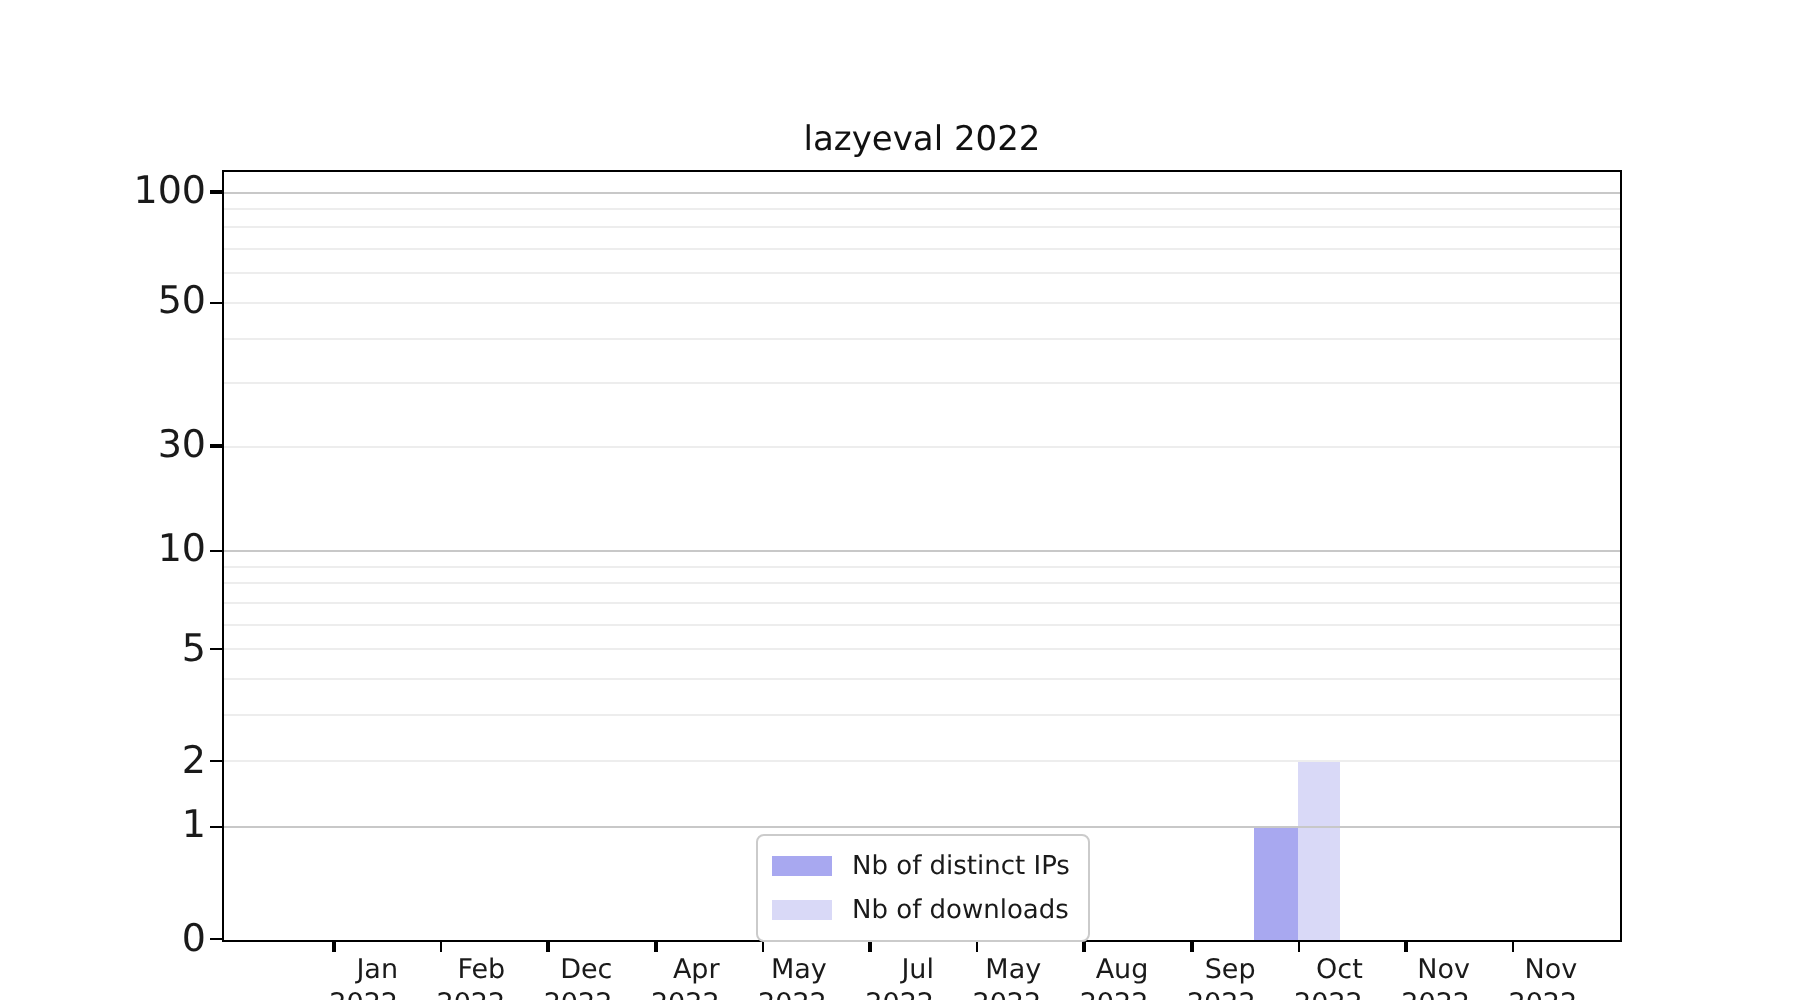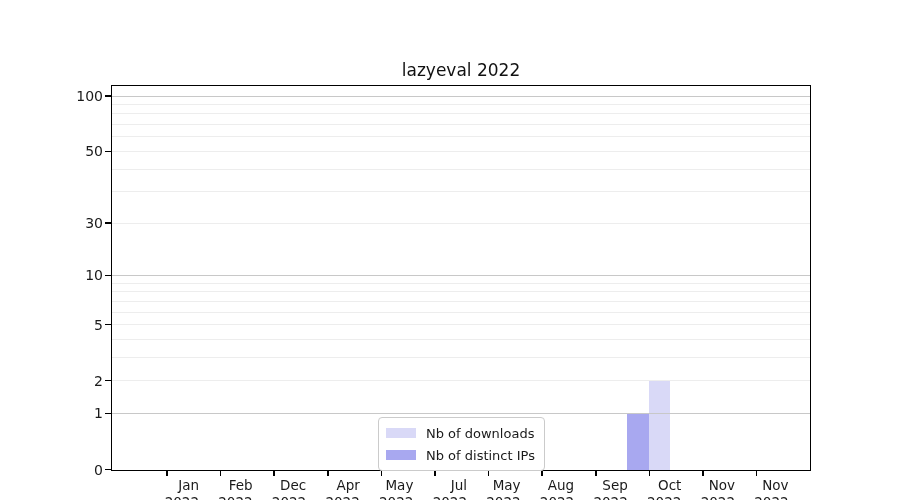--- a/index.html
+++ b/index.html
@@ -11,21 +11,21 @@
     position:absolute;left:111px;top:34px;width:700px;text-align:center;
     font-size:17px;color:#111;
   }
   .plot-area{
     position:absolute;left:111px;top:59px;width:700px;height:386px;
     border:1.5px solid #000;box-sizing:border-box;background:#fff;
   }
   .gridline{position:absolute;left:0;right:0;height:1px;}
   .bar{position:absolute;bottom:0;}
   .y-tick-label{
-    position:absolute;left:0;width:103px;text-align:right;font-size:14px;
+    position:absolute;left:0;width:103px;text-align:right;font-size:19px;
     transform:translateY(-50%);line-height:1;
   }
   .y-tick-mark{position:absolute;left:105px;width:7px;height:1.5px;background:#000;}
   .x-tick-mark{position:absolute;width:1.5px;height:5.5px;background:#000;top:444px;}
   .x-tick-label{
     position:absolute;top:451px;width:64px;margin-left:-32px;text-align:right;
     font-size:13.5px;line-height:17px;white-space:pre-line;
   }
   .legend{
     position:absolute;left:378px;top:391px;background:#fff;border:1px solid #cbcbcb;
@@ -61,26 +61,26 @@
       <div class="gridline" style="top: 64.8797px; background: rgb(237, 237, 237); z-index: 3;"></div>
       <div class="gridline" style="top: 50.3931px; background: rgb(237, 237, 237); z-index: 3;"></div>
       <div class="gridline" style="top: 38.1106px; background: rgb(237, 237, 237); z-index: 3;"></div>
       <div class="gridline" style="top: 27.4492px; background: rgb(237, 237, 237); z-index: 3;"></div>
       <div class="gridline" style="top: 18.0306px; background: rgb(237, 237, 237); z-index: 3;"></div>
       <div class="gridline" style="top: 9.59493px; background: rgb(200, 200, 200); z-index: 3;"></div>
     </div>
 
   <div class="legend">
     <div class="legend-row">
+      <span class="legend-swatch" id="swatch-0" style="background: rgb(168, 168, 240);"></span>
+      <span class="legend-label">Nb of distinct IPs</span>
+    </div>
+    <div class="legend-row">
       <span class="legend-swatch" id="swatch-1" style="background: rgb(217, 217, 247);"></span>
       <span class="legend-label">Nb of downloads</span>
-    </div>
-    <div class="legend-row">
-      <span class="legend-swatch" id="swatch-0" style="background: rgb(168, 168, 240);"></span>
-      <span class="legend-label">Nb of distinct IPs</span>
     </div>
   </div>
 <div class="y-tick-label" style="top: 443.5px;">0</div>
     <div class="y-tick-mark" style="top: 442.75px;"></div>
     <div class="y-tick-label" style="top: 387.418px;">1</div>
     <div class="y-tick-mark" style="top: 386.668px;"></div>
     <div class="y-tick-label" style="top: 354.612px;">2</div>
     <div class="y-tick-mark" style="top: 353.862px;"></div>
     <div class="y-tick-label" style="top: 298.53px;">5</div>
     <div class="y-tick-mark" style="top: 297.78px;"></div>

